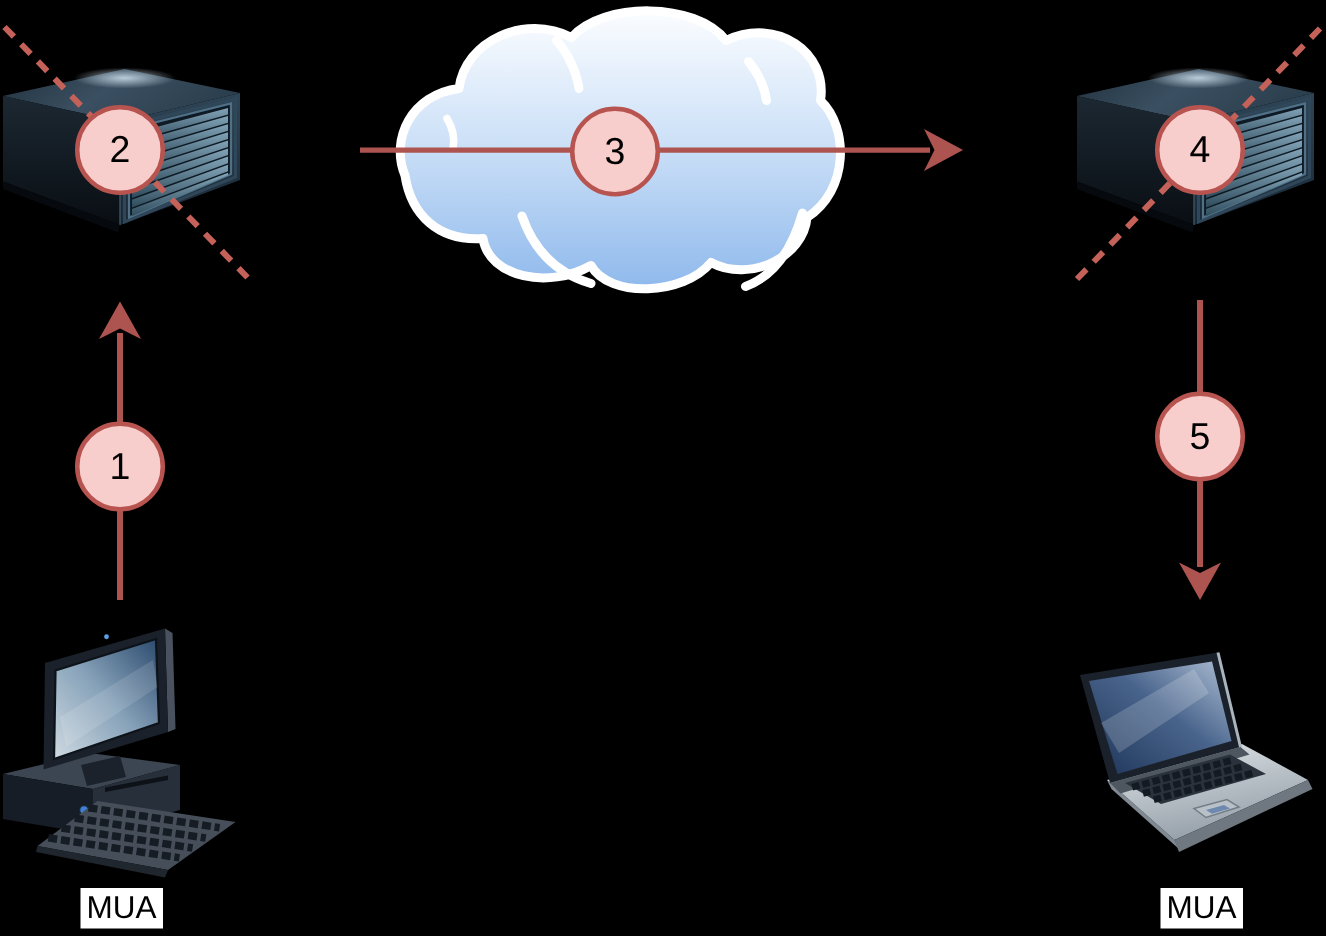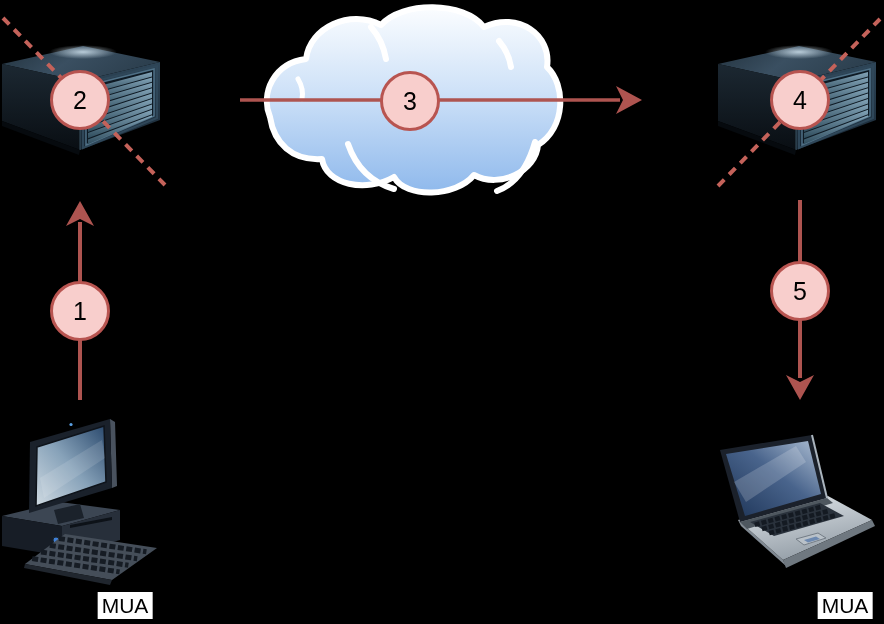--- a/index.html
+++ b/index.html
@@ -20,21 +20,21 @@
   .badge{
     position:absolute;width:60px;height:60px;box-sizing:border-box;
     border:3px solid var(--badge-stroke);border-radius:50%;
     background:var(--badge-fill);color:var(--badge-text);
     display:flex;align-items:center;justify-content:center;
     font-size:25px;line-height:1;z-index:5;
   }
   .mua-label{
     position:absolute;transform:translateX(-50%);
     background:var(--label-bg);color:var(--label-text);
-    font-size:21px;line-height:1.2;padding:1px 4px;z-index:5;white-space:nowrap;margin-left:44px;
+    font-size:21px;line-height:1.2;padding:1px 4px;z-index:5;white-space:nowrap;
   }
 </style>
 </head>
 <body>
 
 <div class="stage">
 
   <svg width="884" height="624" viewBox="0 0 884 624">
     <defs>
       <linearGradient id="cloudGrad" x1="0" y1="0" x2="0" y2="1">

